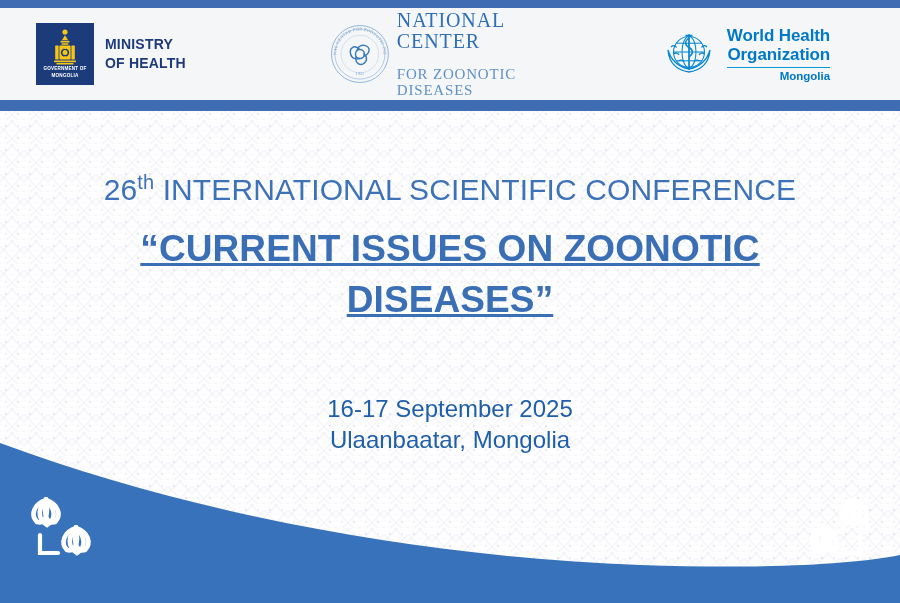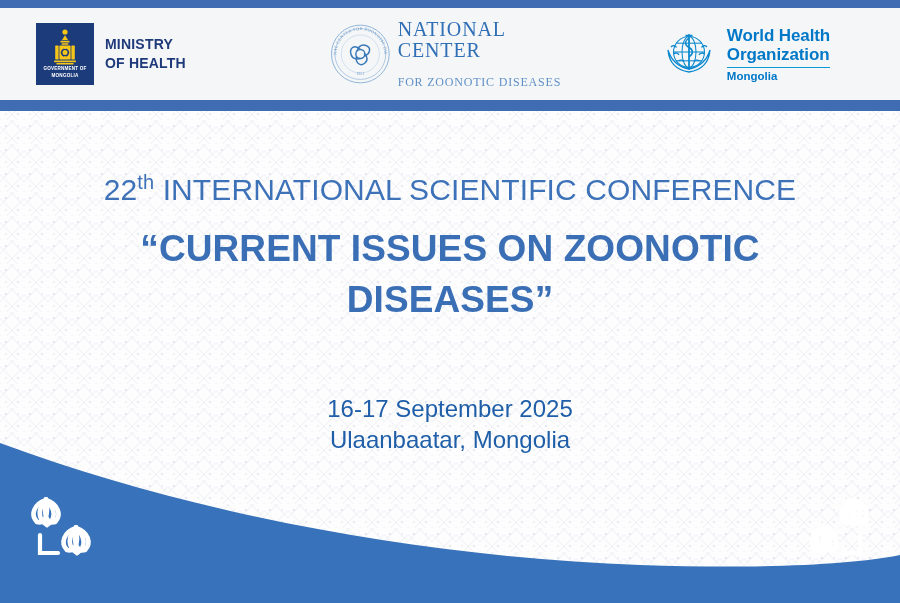--- a/index.html
+++ b/index.html
@@ -97,28 +97,28 @@
   .nczd-text { line-height: 1.05; }
   .nczd-l1 {
     color: #2f6fb5;
     font-family: "Liberation Serif", serif;
     font-size: 20px;
     letter-spacing: .9px;
   }
   .nczd-l2 {
     color: #5f90c6;
     font-family: "Liberation Serif", serif;
-    font-size: 12px;
+    font-size: 15px;
     letter-spacing: .8px;
     margin-top: 15px;
   }
 
   
   .who { display: flex; align-items: center; gap: 9px; }
-  .who-text { line-height: 1; }
+  .who-text { line-height: 1; text-align: right; }
   .who-l1, .who-l2 {
     color: #0078c8;
     font-size: 17px;
     font-weight: bold;
     letter-spacing: -.1px;
     line-height: 19px;
   }
   .who-rule {
     width: 100%;
     height: 1.5px;
@@ -160,20 +160,21 @@
     line-height: 0;
   }
   .conf-title {
     margin-top: 16px;
     color: #3a6eb5;
     font-size: 37px;
     font-weight: bold;
     line-height: 51px;
     letter-spacing: .1px;
     padding: 0 70px;
+    text-decoration: underline;
   }
   .when-where {
     margin-top: 68px;
     color: #1f5ea8;
     font-size: 24px;
     line-height: 31px;
   }
 
   
   .wave { position: absolute; left: 0; bottom: 0; width: 900px; height: 160px; }
@@ -290,21 +291,21 @@
           <div class="who-l3">Mongolia</div>
         </div>
       </div>
     </div>
 
   </div>
 
   <div class="header-rule"></div>
 
   <div class="body-copy">
-    <div class="conf-line"><span>22</span><sup>th</sup><span> INTERNATIONAL SCIENTIFIC CONFERENCE</span></div>
+    <div class="conf-line"><span>26</span><sup>th</sup><span> INTERNATIONAL SCIENTIFIC CONFERENCE</span></div>
 
     <div class="conf-title">“CURRENT ISSUES ON ZOONOTIC DISEASES”</div>
 
     <div class="when-where">
       <div>16-17 September 2025</div>
       <div>Ulaanbaatar, Mongolia</div>
     </div>
   </div>
 
   <svg class="wave" viewBox="0 0 900 160" preserveAspectRatio="none">

